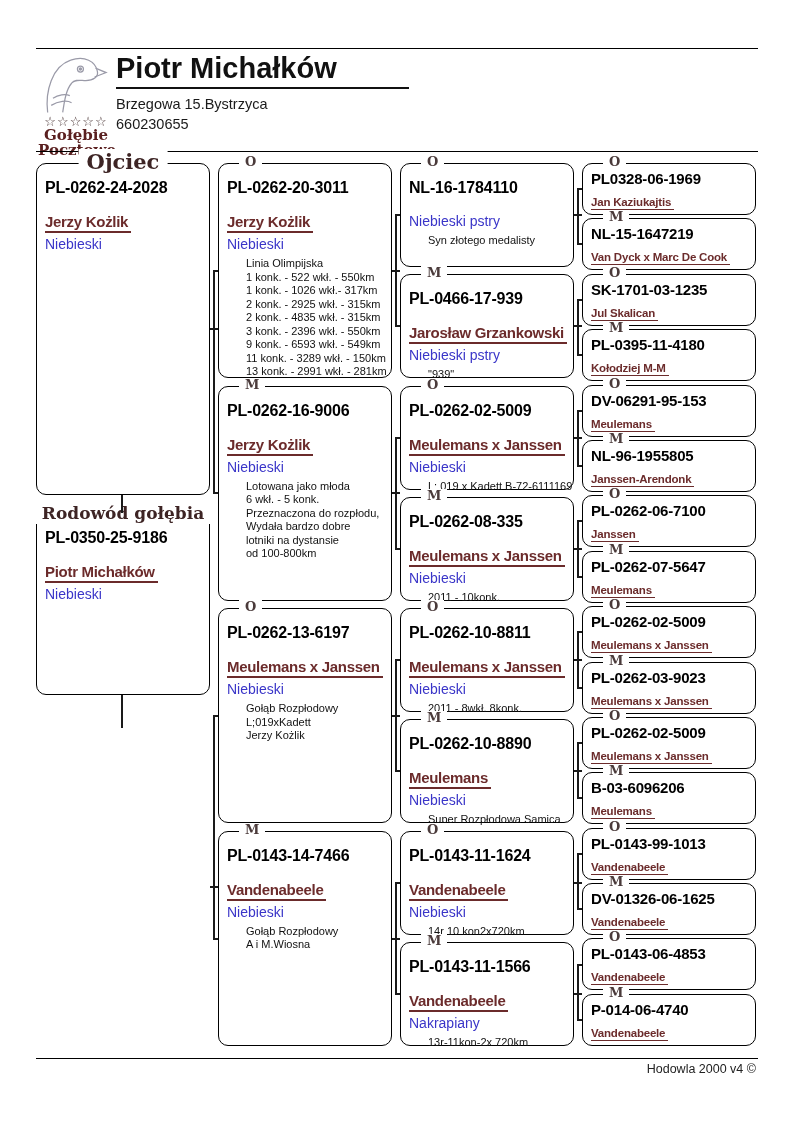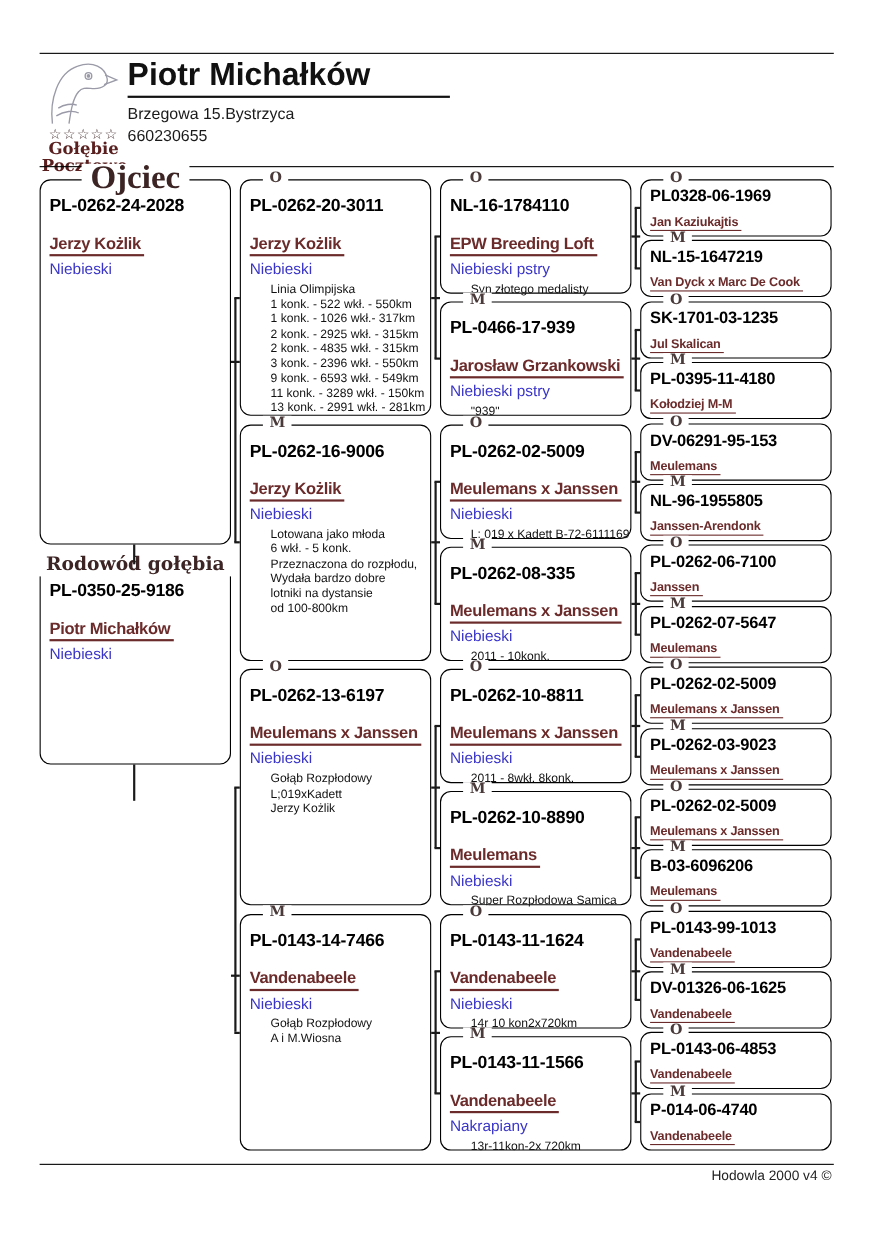--- a/index.html
+++ b/index.html
@@ -25,21 +25,21 @@
   
   .grid { position:absolute; left:36px; top:163px; width:722px; height:883px; }
   .col  { position:absolute; top:0; width:174px; height:883px; }
   .col-flex { display:flex; flex-direction:column; justify-content:space-between; }
 
   .pbox { position:relative; border:1.5px solid #000; border-radius:10px; background:#fff; padding:6px 8px; }
   .col1 .pbox { position:absolute; left:0; width:174px; }
 
   .legend { position:absolute; top:-15px; left:50%; transform:translateX(-50%); background:#fff; padding:0 8px;
             font-family:"DejaVu Serif", serif; font-weight:bold; color:#3d2424; white-space:nowrap; }
-  .legend-father  { font-size:30px; line-height:26px;font-family:Liberation Serif, serif; }
+  .legend-father  { font-size:21px; line-height:26px; }
   .legend-subject { font-size:17px; line-height:22px; top:-12px; }
   .legend-mother  { font-size:25px; line-height:28px; top:-16px; }
 
   .marker { position:absolute; top:-9px; left:20px; background:#fff; padding:0 6px;
             font-family:"DejaVu Serif", serif; font-weight:bold; font-size:13px; line-height:14px; color:#4a3a3a; }
 
   .ring  { font-weight:bold; font-size:16px; line-height:19px; color:#000; margin-top:8px; margin-bottom:16px; white-space:nowrap; letter-spacing:-0.2px; }
   .pname { font-weight:bold; font-size:15px; line-height:18px; color:var(--name-color); display:inline-block;
            border-bottom:2px solid var(--name-color); padding-right:3px; margin-bottom:3px; white-space:nowrap; letter-spacing:-0.3px; }
   .pcolor{ font-size:14px; line-height:17px; color:var(--color-color); margin-bottom:4px; white-space:nowrap; }
@@ -159,21 +159,20 @@
           <div><span class="pname">Vandenabeele</span></div>
           <div class="pcolor">Niebieski</div>
           <div class="pnote">Gołąb Rozpłodowy</div>
           <div class="pnote">A i M.Wiosna</div>
         </div>
       </div>
     <div class="col col-flex col-g3" style="left:364px" id="col-g3">
         <div class="pbox">
           <span class="marker">O</span>
           <div class="ring">NL-16-1784110</div>
-          <div><span class="pname">EPW Breeding Loft</span></div>
           <div class="pcolor">Niebieski pstry</div>
           <div class="pnote">Syn złotego medalisty</div>
         </div>
         <div class="pbox">
           <span class="marker">M</span>
           <div class="ring">PL-0466-17-939</div>
           <div><span class="pname">Jarosław Grzankowski</span></div>
           <div class="pcolor">Niebieski pstry</div>
           <div class="pnote">"939"</div>
         </div>

